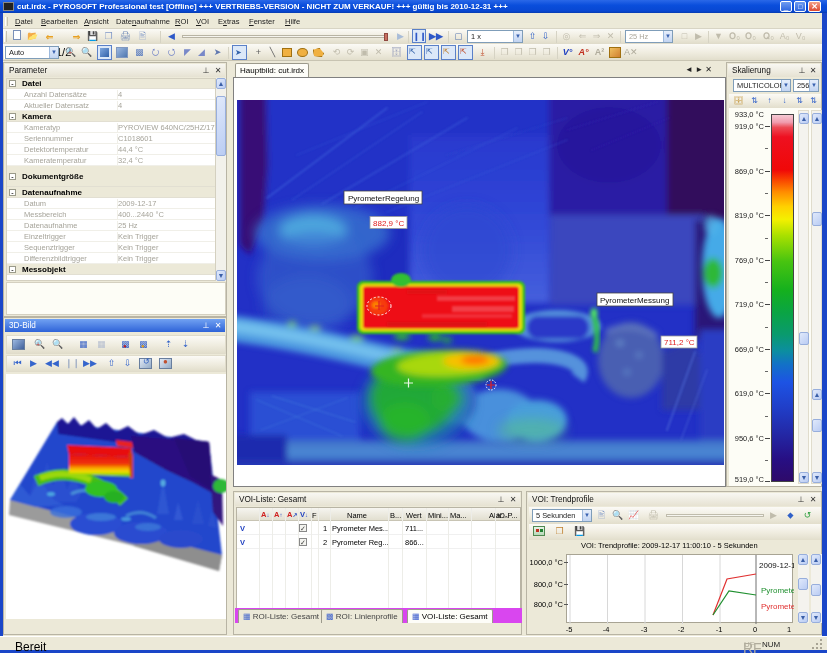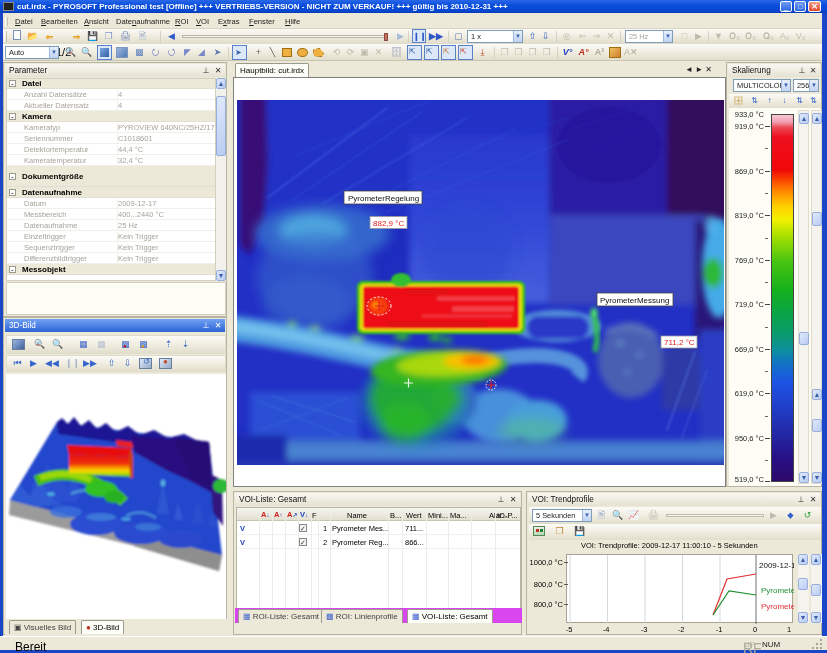--- a/index.html
+++ b/index.html
@@ -312,24 +312,20 @@
 
 <polygon points="61,71 125,74 127,83 63,80" fill="#E81010"></polygon>
 <polygon points="63,80 127,83 127,103 63,100" fill="url(#boxface)"></polygon>
 <polygon points="125,74 127,83 127,104 124,104 123,80" fill="#C84008"></polygon>
 <polygon points="110,66 126,68 127,74 111,72" fill="#E82020"></polygon>
 
 <ellipse cx="45" cy="120" rx="4" ry="2" fill="#5AC8E8" opacity="0.7"></ellipse>
 <ellipse cx="120" cy="145" rx="5" ry="2" fill="#5AC8E8" opacity="0.6"></ellipse>
 </g>
 </svg>
-  </div>
-  <div class="abs" style="left:1px;top:301px;width:222px;height:16px;background:#ECE9D8">
-    <div class="tab" style="left:4px;top:1px">▣ Visuelles Bild</div>
-    <div class="tab tabsel" style="left:76px;top:1px"><span style="color:#C03020">●</span> 3D-Bild</div>
   </div>
 </div>
 
 <div class="abs" style="left:233px;top:62px;width:493px;height:425px;background:#ECE9D8">
   <div class="tab tabsel" style="left:2px;top:1px;font-weight:normal;font-size:8px">Hauptbild: cut.irdx</div>
   <div class="abs" style="left:452px;top:3px;font-size:8px;color:#222">◄ ► ✕</div>
   <div class="abs" style="left:0;top:15px;width:493px;height:410px;background:#fff;border:1px solid #808080" id="mainwhite">
     <div class="abs" style="left:3px;top:22px;width:487px;height:365px" id="thermal">
 <svg width="487" height="365" viewBox="0 0 487 365" style="display:block">
 <defs>

